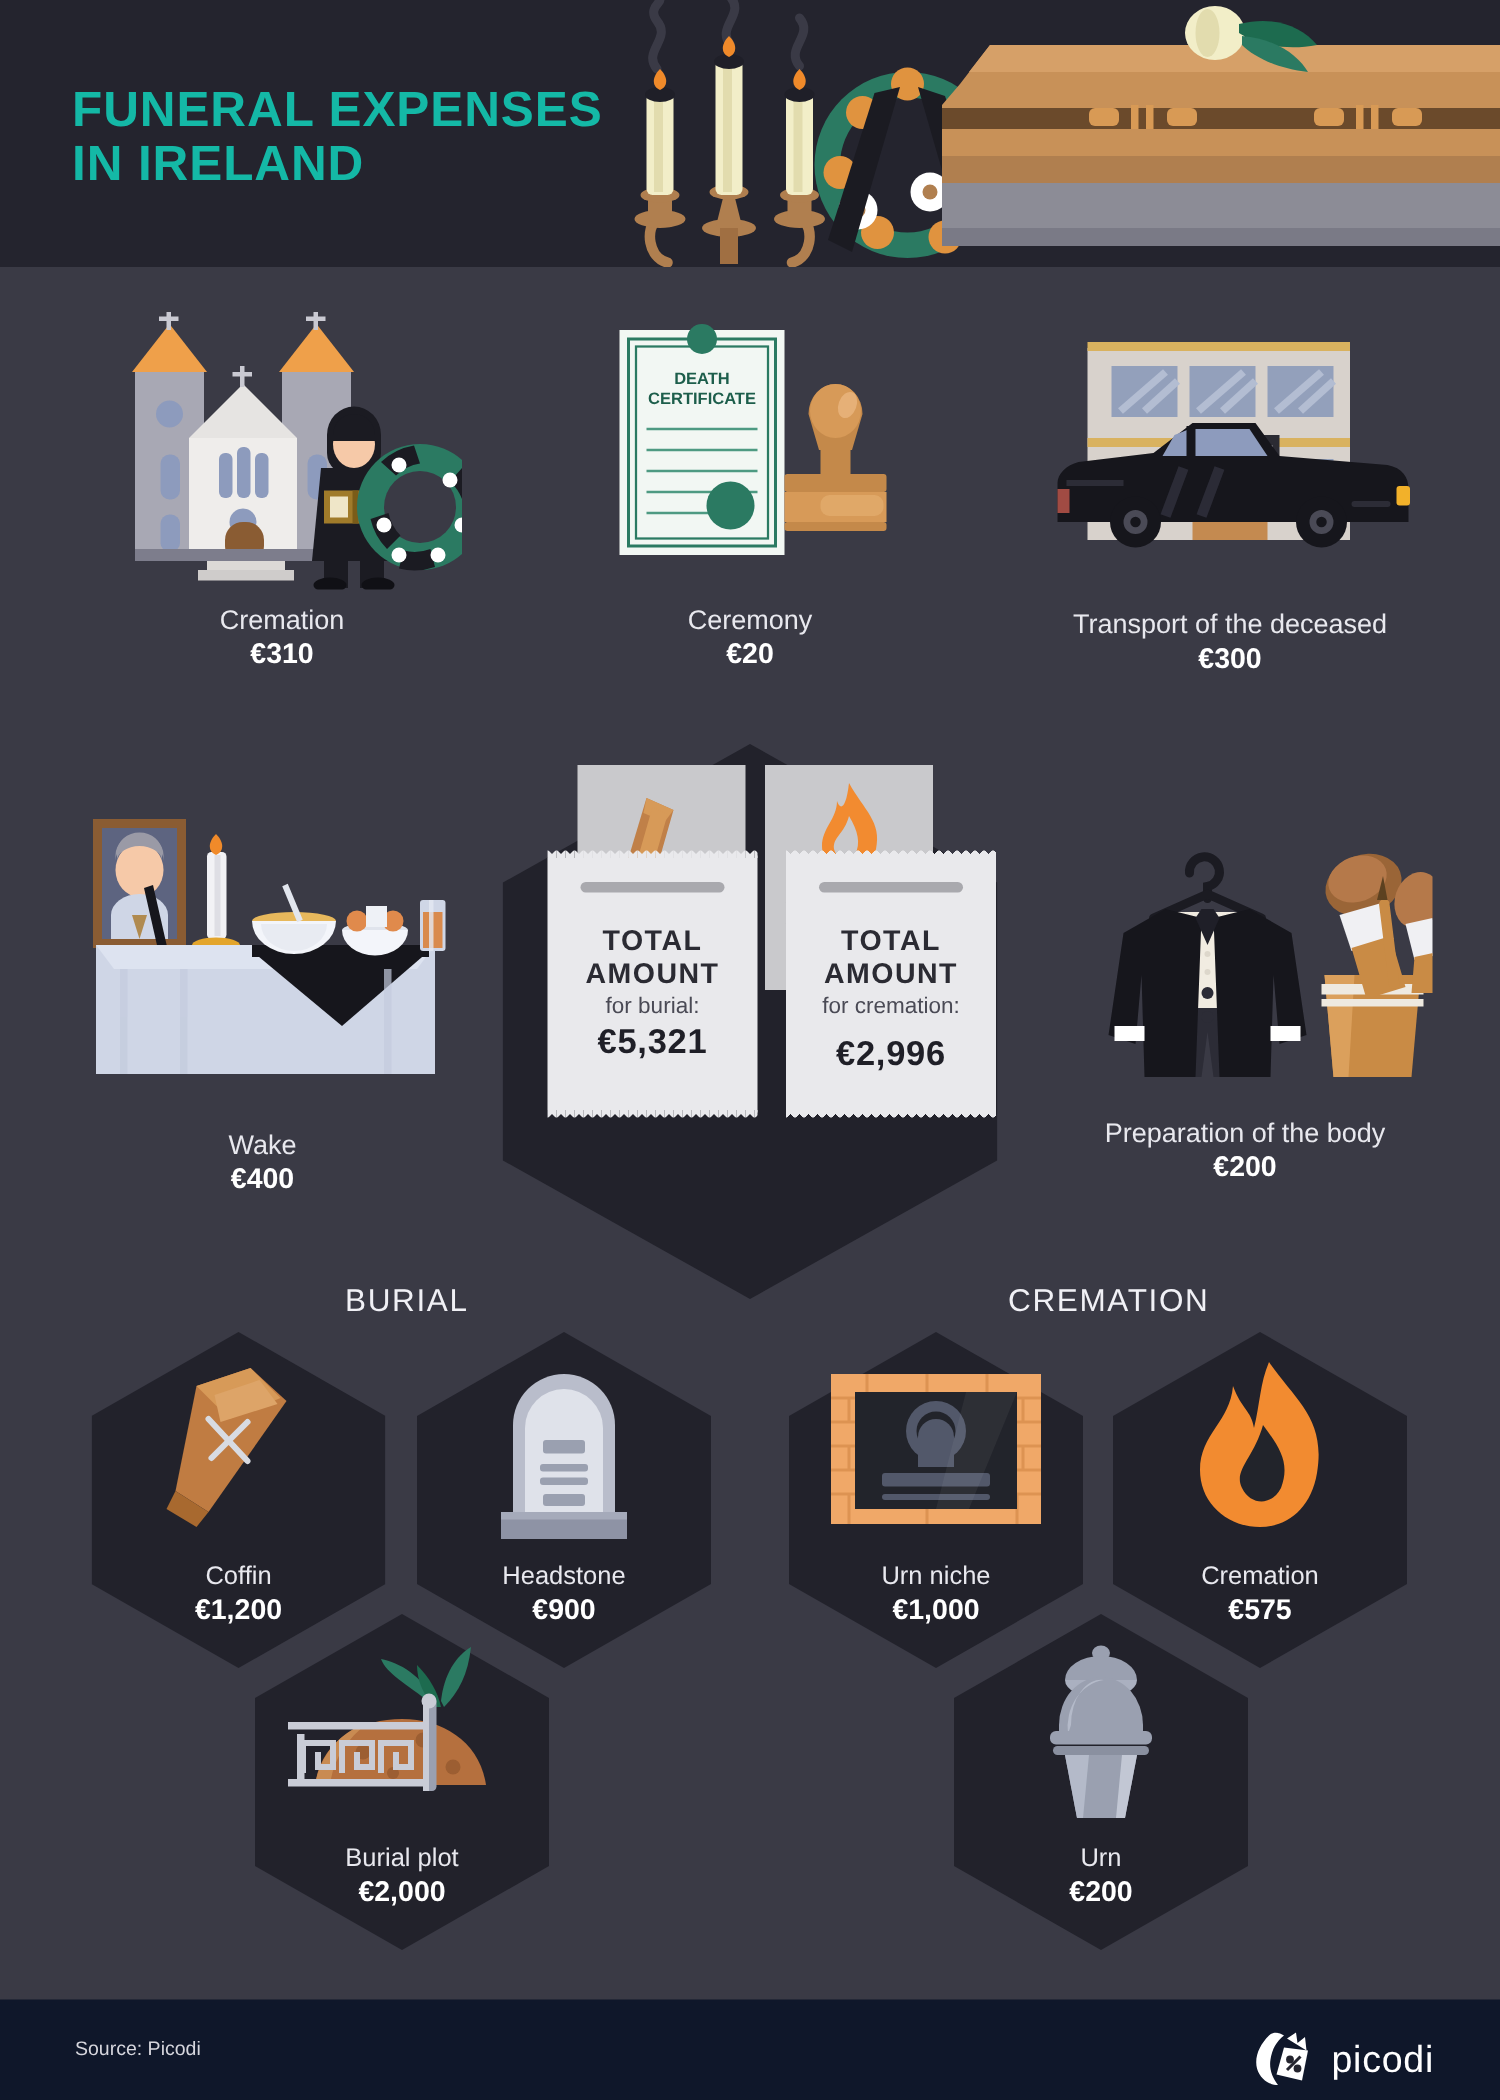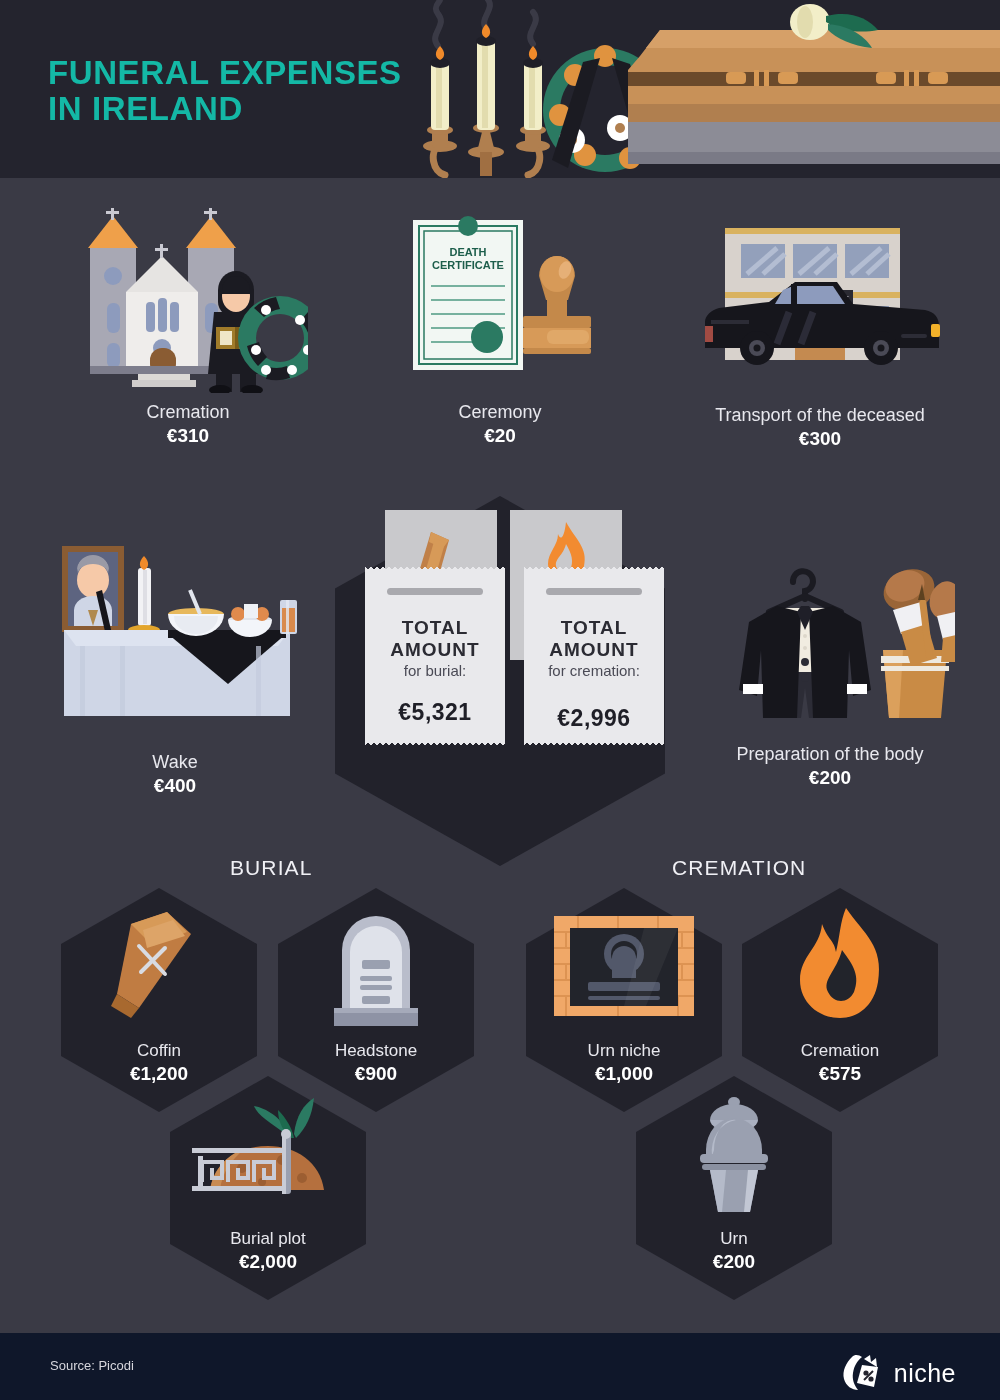--- a/index.html
+++ b/index.html
@@ -375,42 +375,42 @@
       <div class="rline" style="position:absolute;left:14px;top:88px;width:84px;"></div>
       <div class="rline" style="position:absolute;left:14px;top:102px;width:84px;"></div>
     </div>
     <div class="receipt-front" style="left:-20px;top:62px;">
       <div class="zig-top"></div>
         <div class="zig-bot"></div>
       <div class="rline" style="margin-top:16px;width:96px;"></div>
       <div class="rtot" style="margin-top:22px">TOTAL</div>
       <div class="rtot">AMOUNT</div>
       <div class="rsub">for burial:</div>
-      <div class="ramt" style="margin-top:18px">€5,321</div>
+      <div class="ramt" style="">€5,321</div>
     </div>
   </div>
 
   <div style="position:absolute;left:510px;top:332px;">
     <div class="receipt-back" style="left:0;top:0;">
       <svg width="112" height="150">
         <path d="M56,12 C66,30 78,38 74,56 C72,66 64,72 56,72 C46,72 38,64 38,54 C38,42 48,36 48,24 C50,30 54,30 56,12 Z" fill="#f28b30"></path>
         <path d="M56,36 C62,46 66,52 62,60 C60,66 56,68 52,66 C48,64 47,58 50,52 C52,48 55,44 56,36 Z" fill="#ffffff" opacity="0"></path>
         <path d="M56,34 C62,44 64,52 60,60 C56,66 48,64 46,56 C45,48 53,46 56,34 Z" fill="#c9c9cc"></path>
       </svg>
       <div class="rline" style="position:absolute;left:14px;top:88px;width:84px;"></div>
       <div class="rline" style="position:absolute;left:14px;top:102px;width:84px;"></div>
     </div>
     <div class="receipt-front" style="left:14px;top:62px;">
       <div class="zig-top"></div>
         <div class="zig-bot"></div>
       <div class="rline" style="margin-top:16px;width:96px;"></div>
       <div class="rtot" style="margin-top:22px">TOTAL</div>
       <div class="rtot">AMOUNT</div>
       <div class="rsub">for cremation:</div>
-      <div class="ramt" style="margin-top:24px">€2,996</div>
+      <div class="ramt" style="margin-top:8px">€2,996</div>
     </div>
   </div>
 
   <div class="cell" style="left:30px; top:360px; width:290px;">
     <svg width="250" height="205" class="art">
 
       <rect x="12" y="8" width="62" height="86" fill="#8a5c33"></rect>
       <rect x="18" y="14" width="50" height="74" fill="#5d6480"></rect>
       <ellipse cx="43" cy="42" rx="16" ry="18" fill="#f6c9a8"></ellipse>
       <path d="M27,36 a16,14 0 0 1 32,0 l0,-4 a16,14 0 0 0 -32,0 Z" fill="#9a9aa6"></path>
@@ -661,15 +661,15 @@
   <div class="source">Source: Picodi</div>
   <div class="brand">
     <svg width="46" height="40" viewBox="0 0 46 40">
       <path d="M12,4 C6,10 2,18 4,26 C6,33 12,37 18,37 C14,32 12,26 13,20 C14,13 17,8 22,4 C19,2 15,1 12,4 Z" fill="#ffffff"></path>
       <path d="M24,6 L30,2 L31,9 L36,5 L37,14 Z" fill="#ffffff"></path>
       <path d="M22,12 L38,14 L34,34 L17,30 Z" fill="#ffffff"></path>
       <circle cx="26" cy="20" r="2.6" fill="#24242e"></circle>
       <circle cx="31" cy="26" r="2.6" fill="#24242e"></circle>
       <line x1="24" y1="27" x2="33" y2="18" stroke="#24242e" stroke-width="2"></line>
     </svg>
-    <span class="brand-text">niche</span>
+    <span class="brand-text">picodi</span>
   </div>
 </div>
 
 </body></html>

